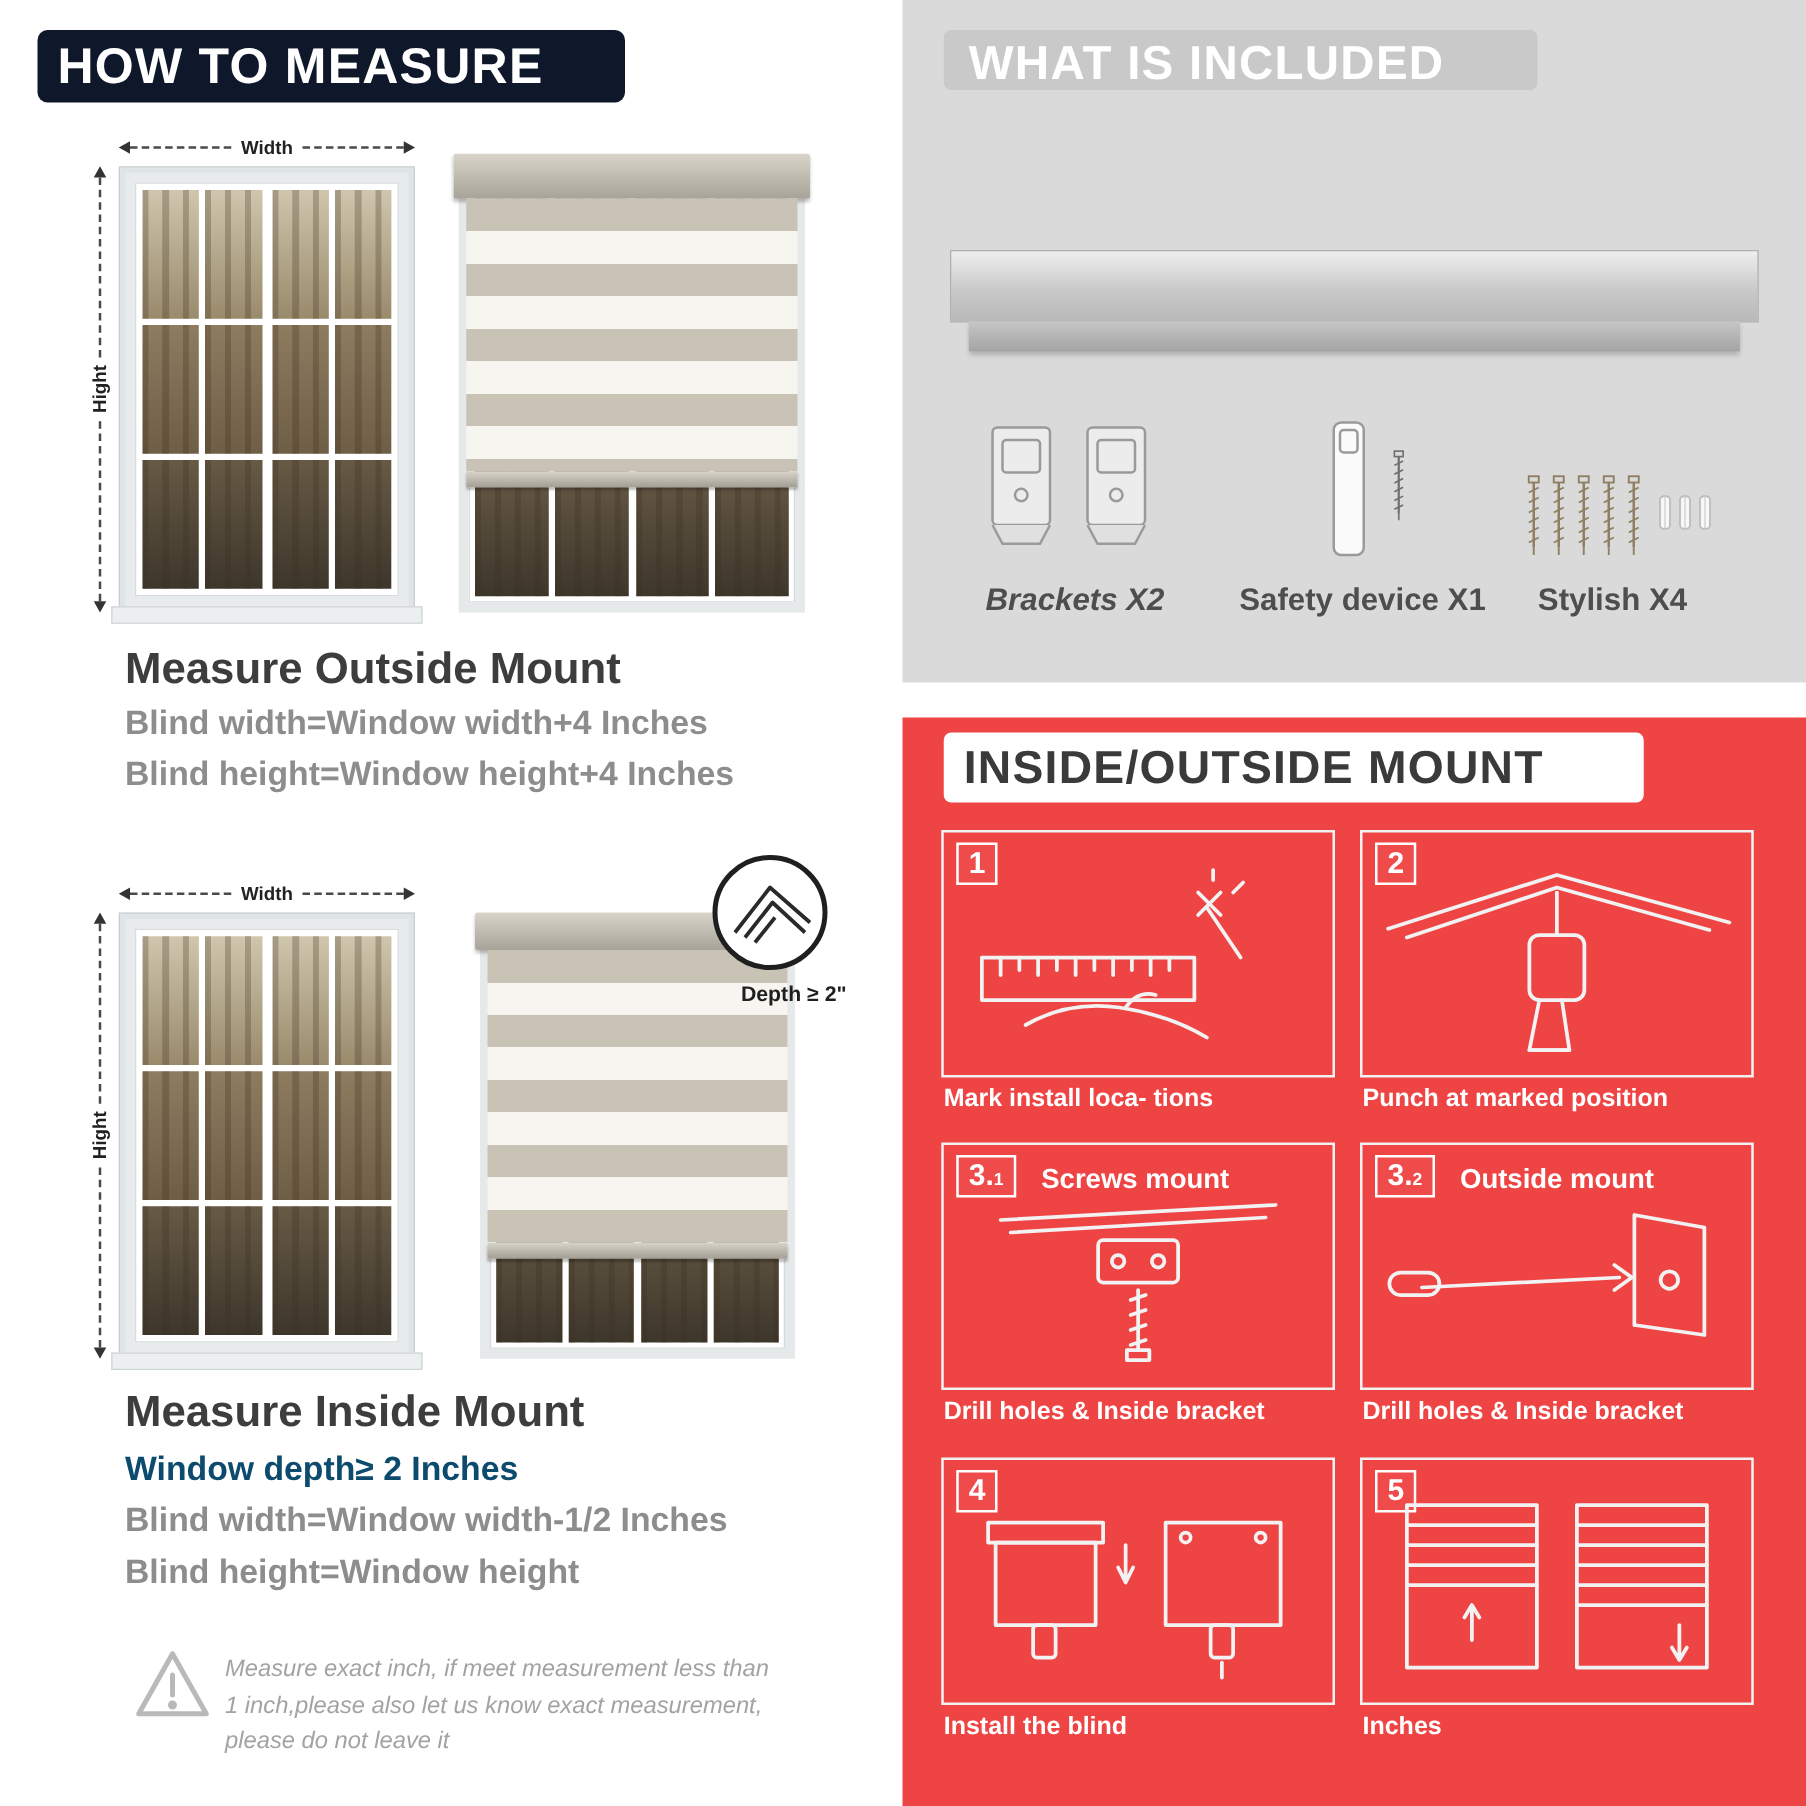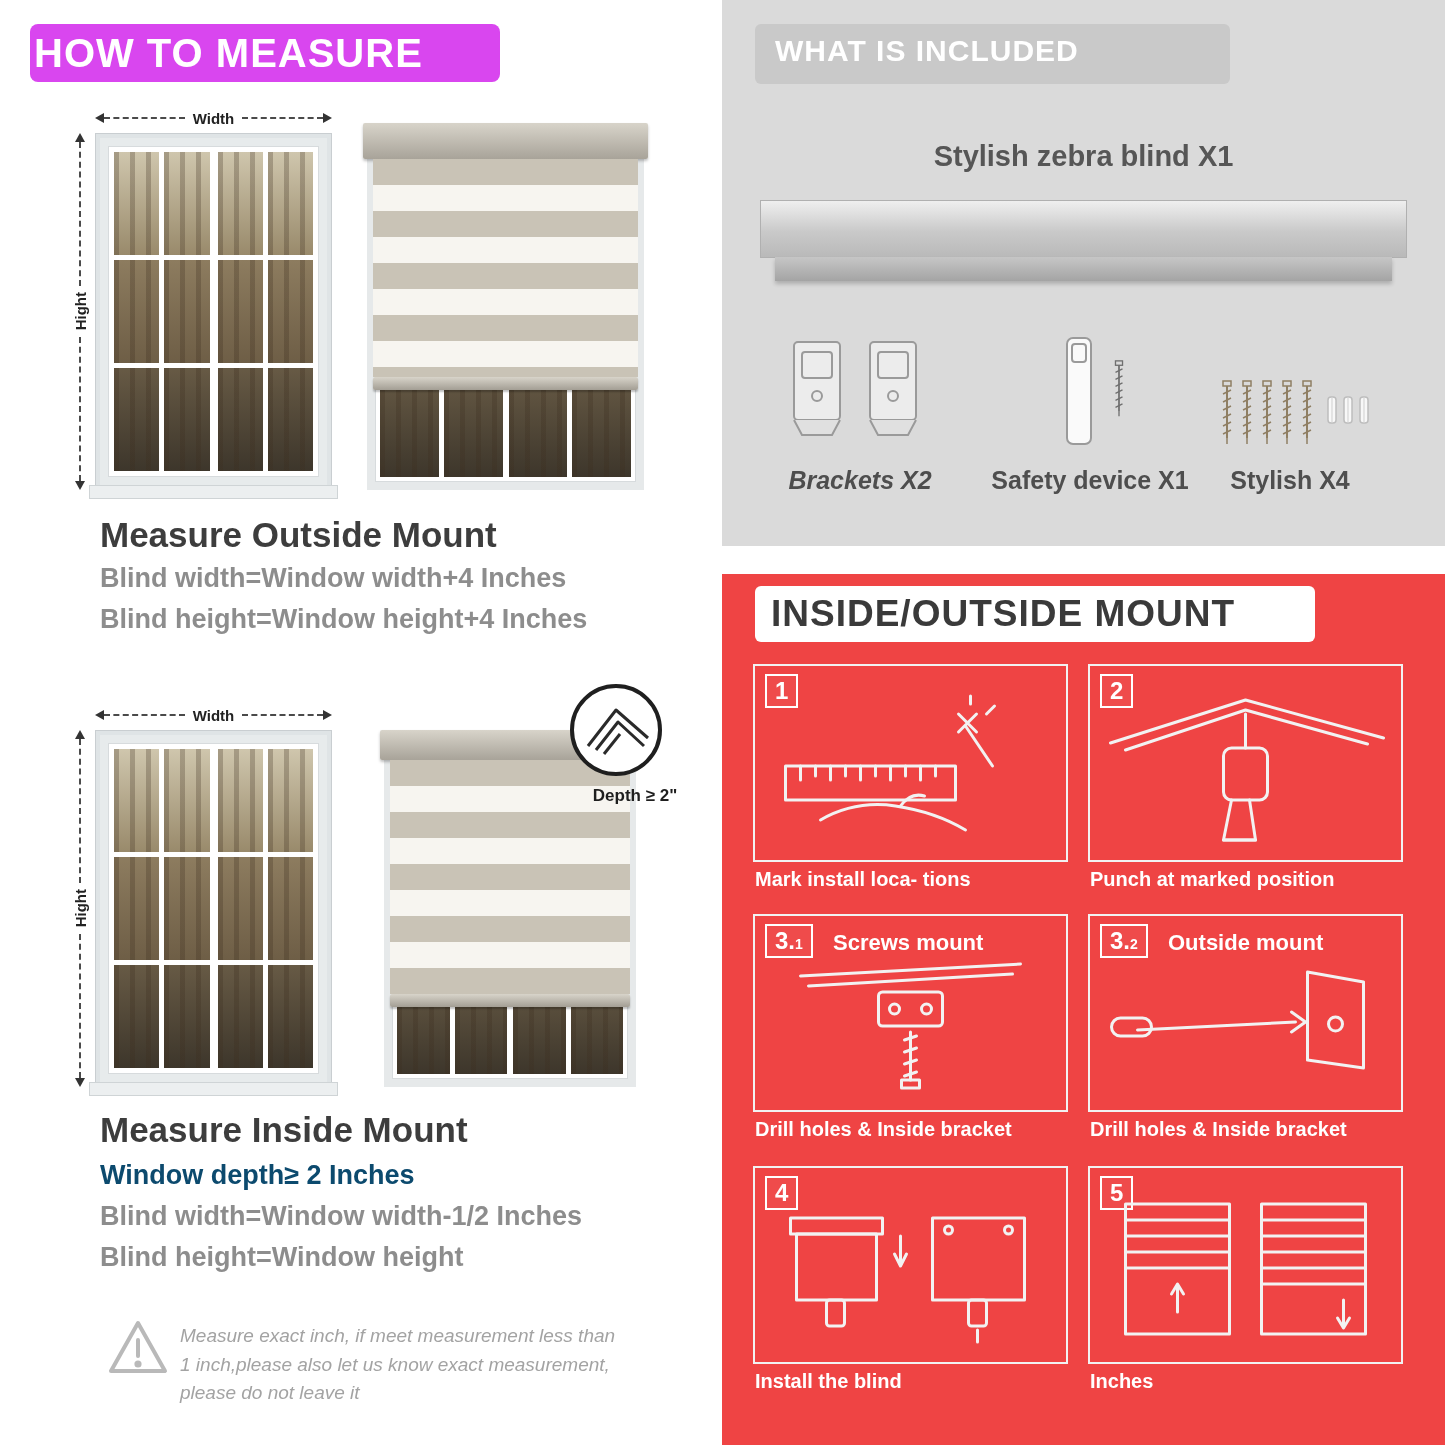--- a/index.html
+++ b/index.html
@@ -1,22 +1,22 @@
 <!DOCTYPE html>
 <html><head>
 <meta charset="utf-8">
 <style>
   html,body{margin:0;padding:0;background:#fff;}
   .canvas{position:relative;width:1445px;height:1445px;background:#fff;
           font-family:"Liberation Sans", sans-serif;overflow:hidden;}
 
   
-  .howto-bar{position:absolute;left:30px;top:24px;width:470px;height:58px;background:#d946ef;
+  .howto-bar{position:absolute;left:30px;top:24px;width:470px;height:58px;background:#0f172a;
              border-radius:8px;color:#fff;font-size:40px;font-weight:bold;line-height:58px;
-             padding-left:4px;letter-spacing:1px;box-sizing:border-box;}
+             padding-left:16px;letter-spacing:1px;box-sizing:border-box;}
 
   .winfig{position:absolute;background:#e7ebec;border:1px solid #c9ced1;
           box-shadow:inset 0 0 0 4px #dfe4e6;padding:12px;box-sizing:border-box;}
   .sill{position:absolute;left:-7px;right:-7px;bottom:-10px;height:12px;background:#eceff0;
         border:1px solid #cfd4d6;}
   .doors{display:flex;gap:8px;height:100%;background:#fff;padding:5px;box-sizing:border-box;
          border:1px solid #d7dbdd;}
   .door{flex:1;display:grid;grid-template-columns:1fr 1fr;grid-template-rows:1fr 1fr 1fr;gap:5px;background:#fff;}
   .pane{background-image:
         repeating-linear-gradient(90deg, rgba(60,45,30,.28) 0 5px, rgba(0,0,0,0) 5px 16px),
@@ -56,22 +56,22 @@
                font-size:17px;font-weight:bold;color:#1f1f1f;z-index:6;}
 
   .h2{position:absolute;font-size:35px;font-weight:bold;color:#3d3d3d;}
   .subline{position:absolute;font-size:27px;font-weight:bold;color:#8d8d8d;}
 
   .warn-tri{position:absolute;left:106px;top:1316px;}
   .note{position:absolute;left:180px;top:1322px;width:450px;font-size:19px;color:#a3a3a3;line-height:1.5;font-style:italic;}
 
   
   .included{position:absolute;left:722px;top:0;width:723px;height:546px;background:#dadada;}
-  .included-bar{position:absolute;left:33px;top:24px;width:475px;height:60px;background:#c9c9c9;
-                border-radius:6px;color:#fff;font-weight:bold;font-size:30px;line-height:54px;
+  .included-bar{position:absolute;left:33px;top:24px;width:475px;height:48px;background:#c9c9c9;
+                border-radius:6px;color:#fff;font-weight:bold;font-size:38px;line-height:54px;
                 padding-left:20px;letter-spacing:1px;box-sizing:border-box;}
   .blind-label{position:absolute;left:0;right:0;top:140px;text-align:center;font-size:29px;
                font-weight:bold;color:#565656;}
   .headrail{position:absolute;left:38px;top:200px;width:647px;height:58px;
             background:linear-gradient(180deg,#efefef,#c9c9c9 55%,#b9b9b9);border:1px solid #b0b0b0;
             box-sizing:border-box;}
   .headrail-lip{position:absolute;left:53px;top:257px;width:617px;height:24px;
                 background:linear-gradient(180deg,#c6c6c6,#a4a4a4);box-shadow:0 3px 4px rgba(0,0,0,.2);}
   .item-label{position:absolute;top:466px;font-size:25px;font-weight:bold;color:#4e4e4e;text-align:center;}
   .igfx{position:absolute;}
@@ -249,21 +249,20 @@
         <path d="M32,7 L59,55 L5,55 Z"></path>
         <path d="M32,24 L32,40"></path>
         <circle cx="32" cy="48" r="1.6" fill="#b9b9b9"></circle>
       </g>
     </svg>
   </div>
   <div class="note">Measure exact inch, if meet measurement less than 1 inch,please also let us know exact measurement, please do not leave it</div>
 
   <div class="included">
     <div class="included-bar">WHAT IS INCLUDED</div>
-    <div class="blind-label">Stylish zebra blind X1</div>
 
     <div class="headrail"></div>
     <div class="headrail-lip"></div>
 
     <svg class="igfx" style="left:66px;top:338px;" width="58" height="102" viewBox="0 0 58 102">
       <rect x="6" y="4" width="46" height="78" rx="4" fill="#ececec" stroke="#9a9a9a" stroke-width="2"></rect>
       <rect x="14" y="14" width="30" height="26" rx="3" fill="none" stroke="#9a9a9a" stroke-width="2"></rect>
       <circle cx="29" cy="58" r="5" fill="none" stroke="#9a9a9a" stroke-width="2"></circle>
       <path d="M6,82 L14,97 L44,97 L52,82" fill="#e0e0e0" stroke="#9a9a9a" stroke-width="2"></path>
     </svg>

